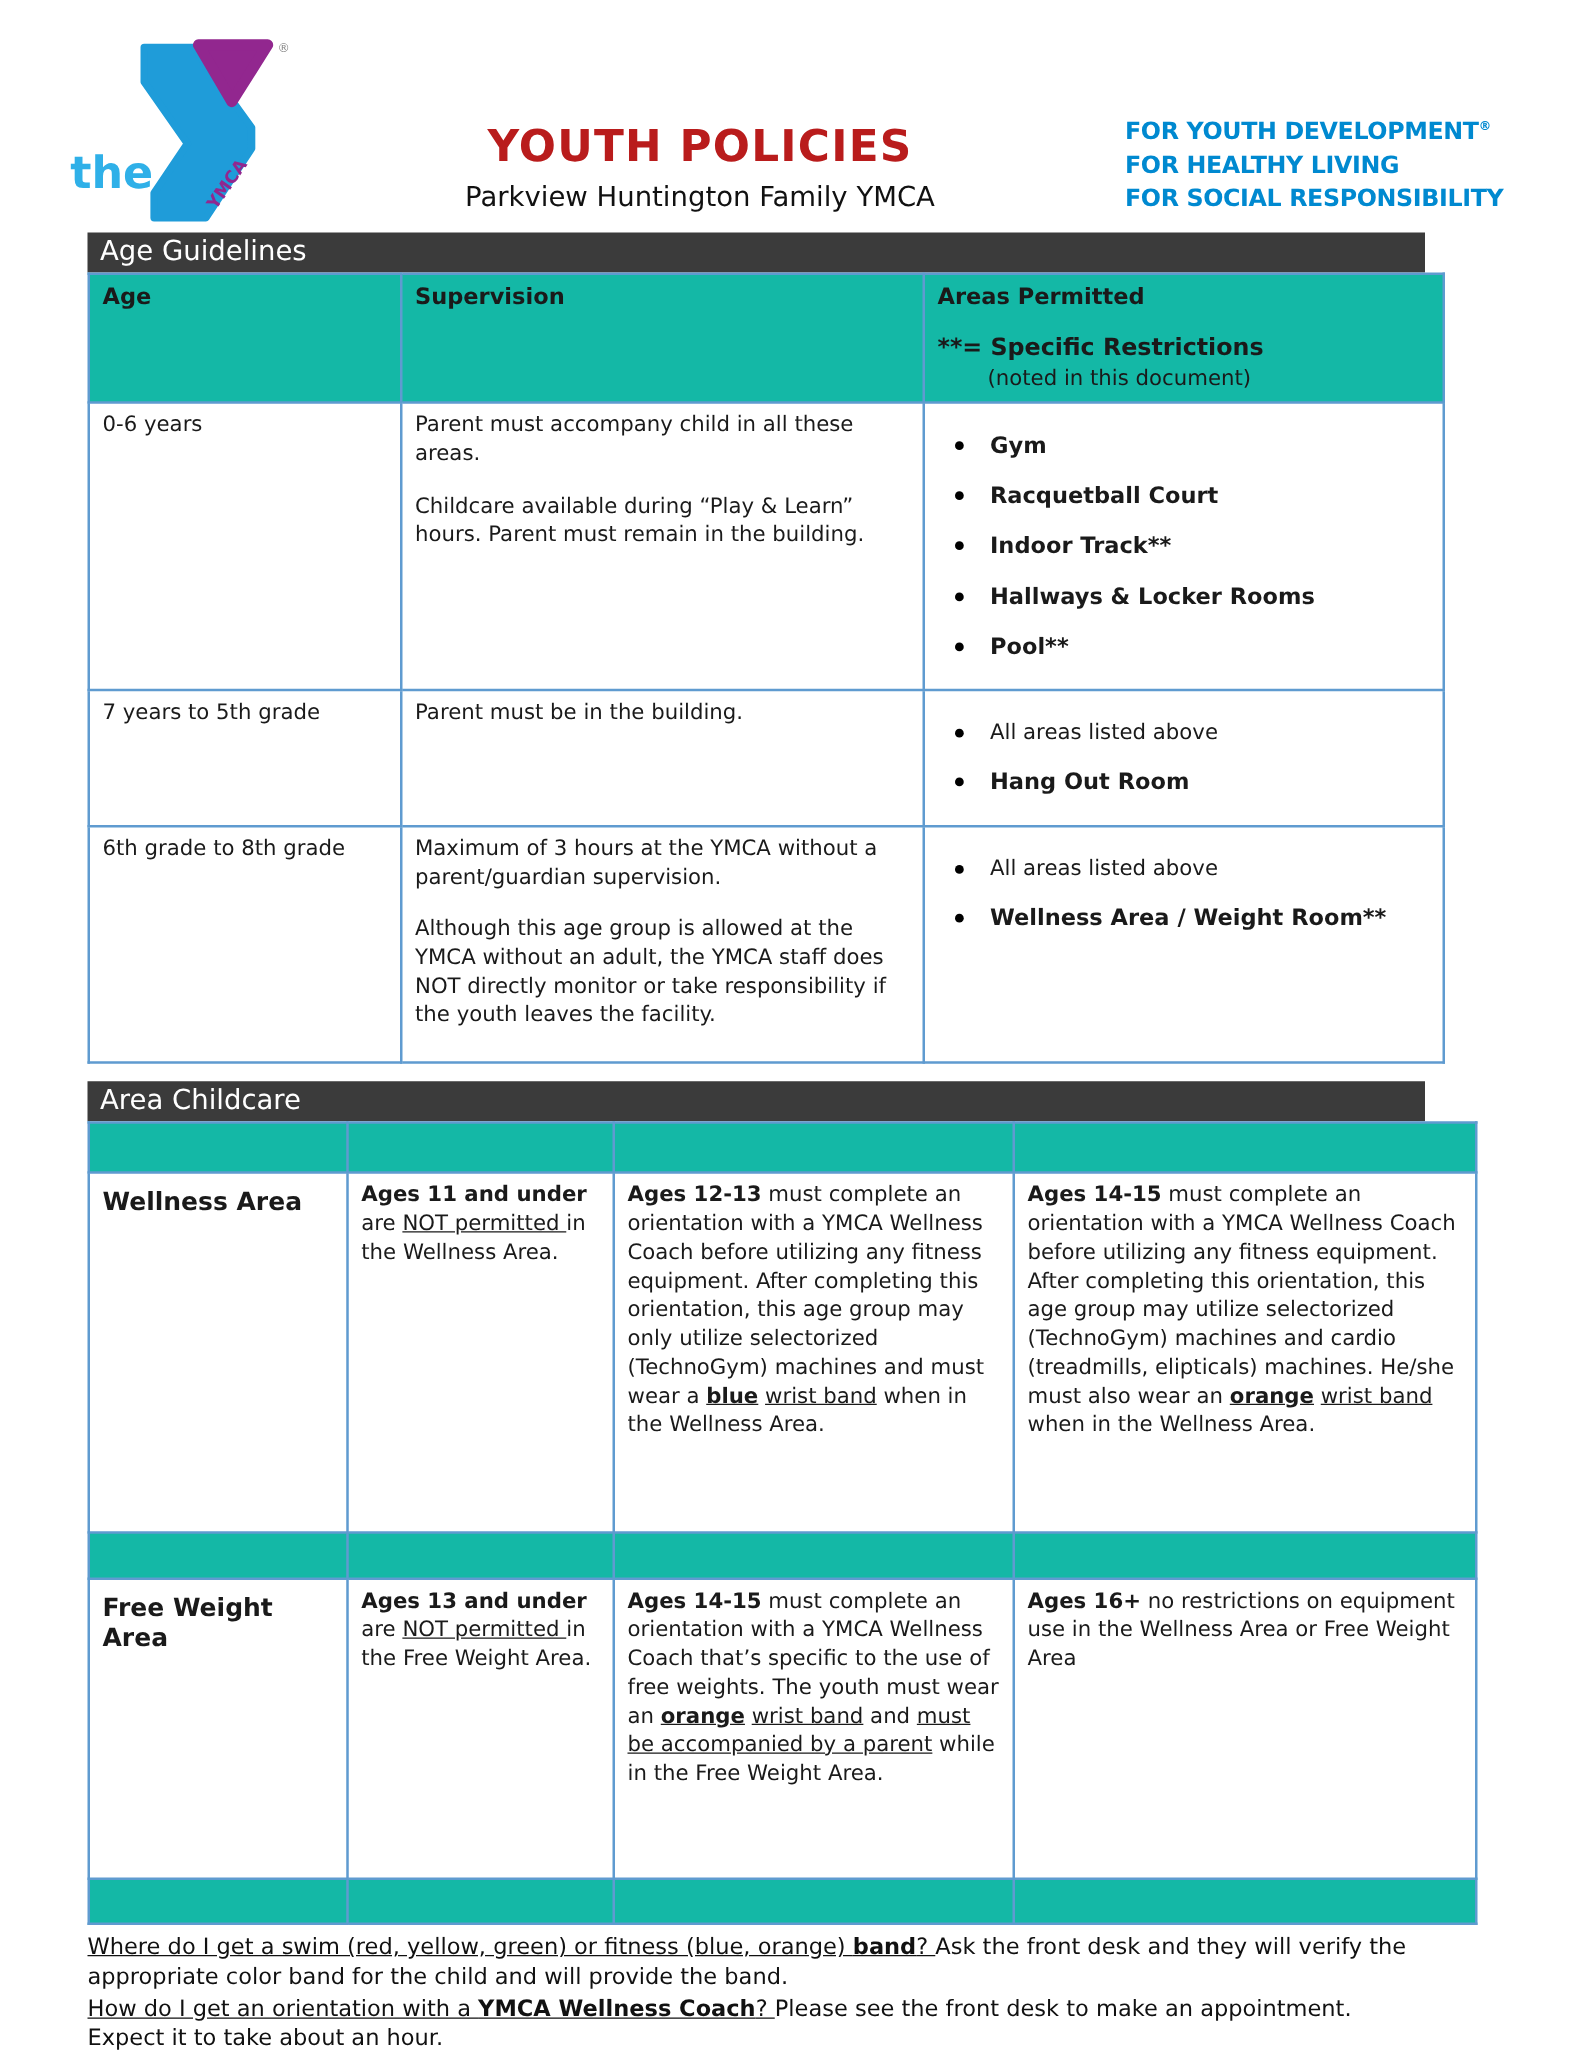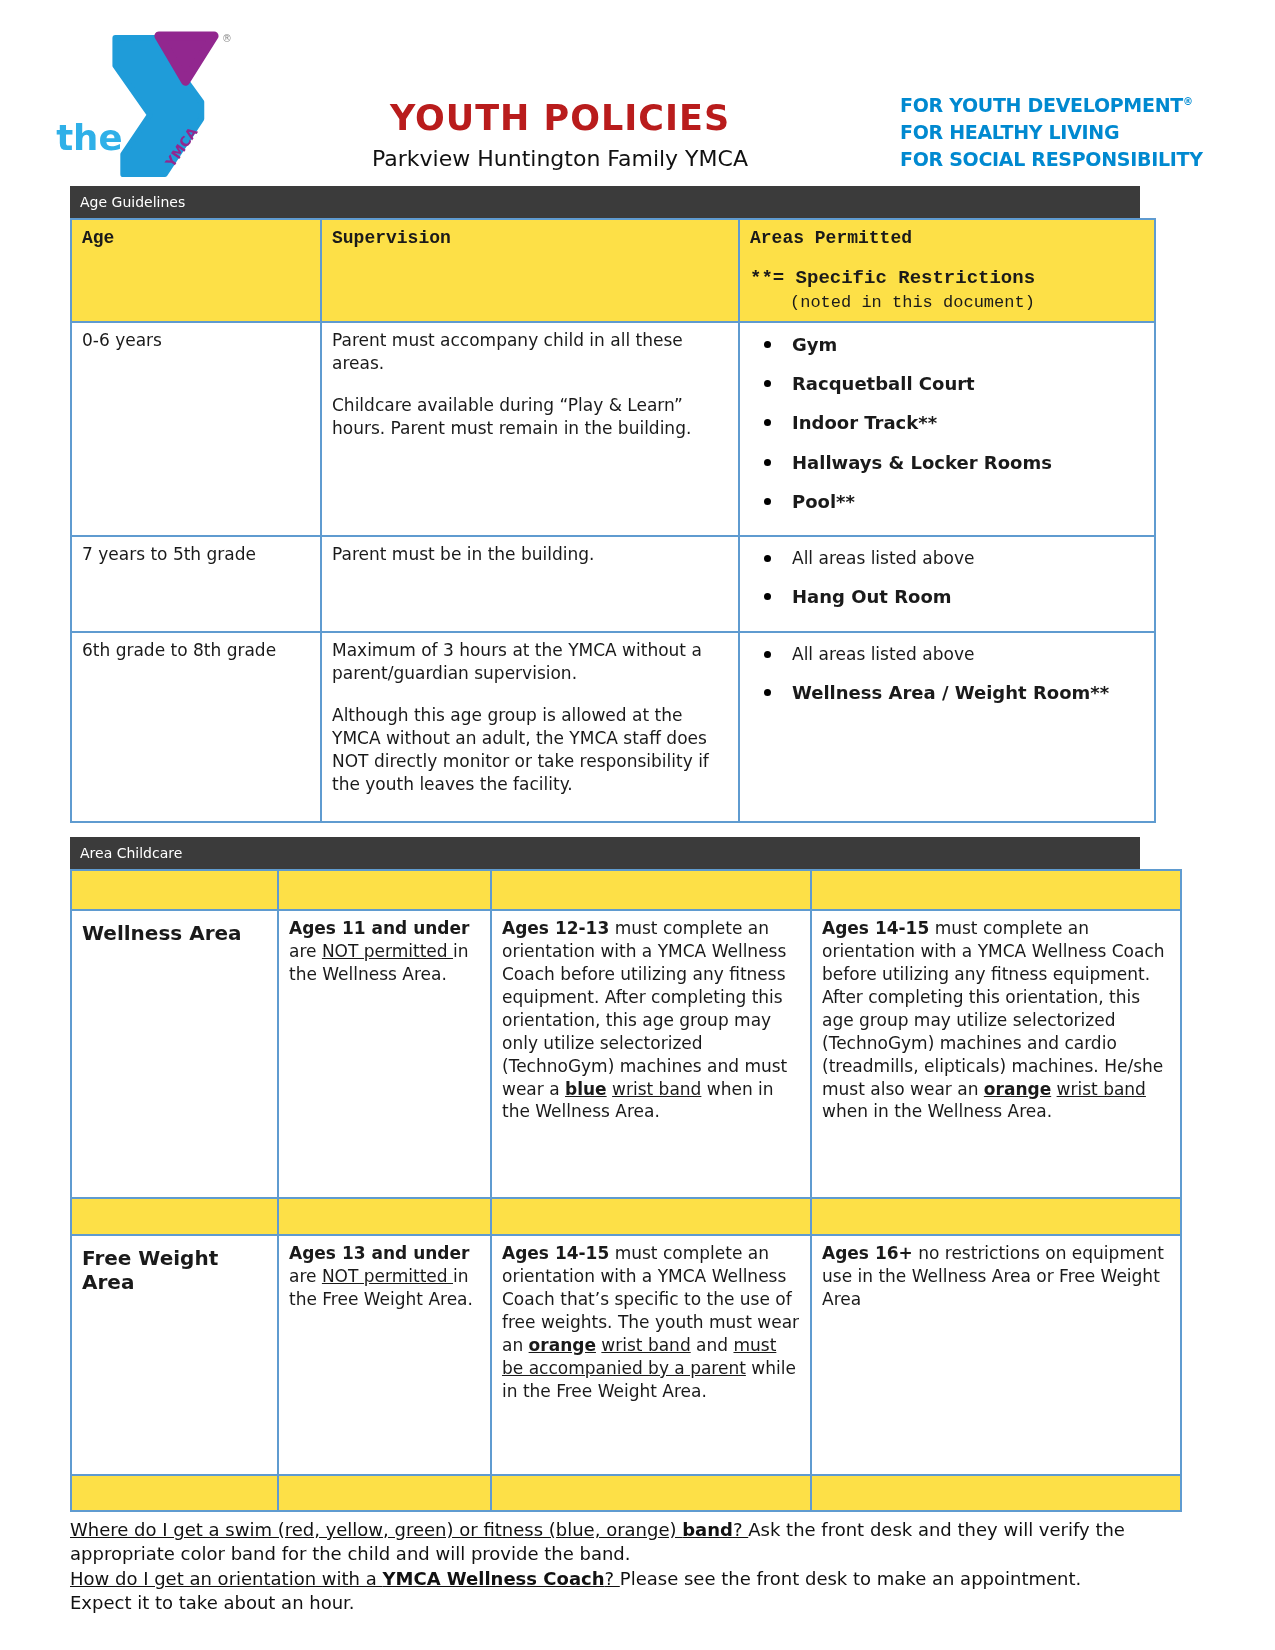--- a/index.html
+++ b/index.html
@@ -11,37 +11,37 @@
   .logo{position:absolute;left:55px;top:28px;width:180px;height:158px;}
   .title-block{position:absolute;left:320px;top:98px;width:480px;text-align:center;}
   .doc-title{font-size:35px;font-weight:bold;letter-spacing:1px;color:#b91c1c;}
   .doc-subtitle{font-size:22px;margin-top:8px;color:#111;}
   .brand-block{position:absolute;left:900px;top:88px;color:#0089d0;font-weight:bold;
                font-size:19px;line-height:27px;letter-spacing:-0.3px;}
   .brand-block sup{font-size:10px;}
 
   
   .content{margin-left:70px;width:1070px;}
-  .section-bar{background:#3b3b3b;color:#fff;font-size:14px;padding:3px 10px;height:26px;line-height:26px;}
+  .section-bar{background:#3b3b3b;color:#fff;font-size:22px;padding:3px 10px;height:26px;line-height:26px;}
   table.tbl{border-collapse:collapse;width:1070px;table-layout:fixed;}
   table.tbl td{border:2px solid #5f9bd0;vertical-align:top;padding:6px 10px;font-size:17px;line-height:1.35;}
-  td.gray{background:#fde047;font-family:Liberation Mono, monospace;}
+  td.gray{background:#14b8a6;}
   .b{font-weight:bold;}
   .u{text-decoration:underline;}
 
   
   .age-c1{width:228px;} .age-c2{width:396px;} .age-c3{width:394px;}
   tr.age-hdr{height:100px;}
   tr.age-hdr td{font-weight:bold;font-size:18px;}
   .restrict-note{margin-top:16px;font-weight:bold;font-size:19px;}
   .restrict-sub{font-weight:normal;font-size:17px;padding-left:40px;}
   tr.age-r1{height:188px;border-radius:24px;} tr.age-r2{height:96px;} tr.age-r3{height:176px;}
   .paras p{margin:0 0 19px 0;}
   ul.areas{list-style:none;margin:4px 0 0 0;padding:0;}
-  ul.areas li{position:relative;padding-left:42px;margin-bottom:15px;font-size:17px;}
+  ul.areas li{position:relative;padding-left:42px;margin-bottom:15px;font-size:17px;margin-top:16px;}
   ul.areas li.b{font-size:18px;}
   ul.areas li::before{content:"";position:absolute;left:14px;top:8px;width:7px;height:7px;
                       border-radius:50%;background:#000;}
 
   
   .ar-c1{width:185px;} .ar-c2{width:191px;} .ar-c3{width:298px;} .ar-c4{width:348px;}
   tr.ar-hdr{height:40px;} tr.ar-sep{height:37px;} tr.ar-bot{height:36px;}
   tr.ar-row1{height:288px;} tr.ar-row2{height:240px;border-radius:19px;}
   .area-title{font-size:20px;font-weight:bold;line-height:1.2;padding-top:4px;}
   .gap{height:14px;}

